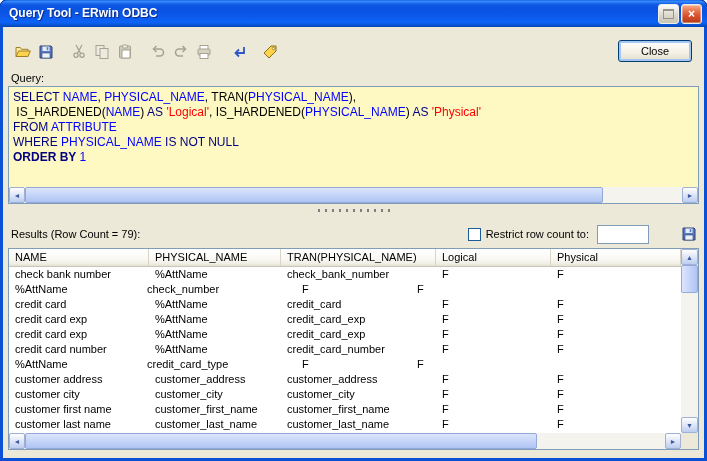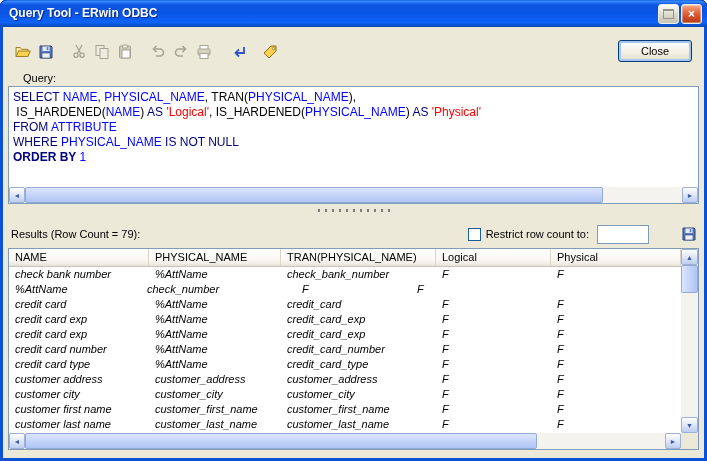--- a/index.html
+++ b/index.html
@@ -34,23 +34,23 @@
     justify-content:center; }
   .tool-btn svg { width:16px; height:16px; }
   .btn-close-main { position:absolute; top:13px; right:12px; width:74px; height:22px;
     font-size:11px; color:#000; text-align:center; line-height:20px;
     background:linear-gradient(to bottom,#FFFFFF,#F4F1E6 55%,#E3DFCE);
     border:1px solid #003C74; border-radius:3px;
     box-shadow:inset 0 0 0 2px #A5C6F3; }
 
   
   .query-label, .results-label-row { font-size:11px; color:#000; }
-  .query-label { position:absolute; left:20px; top:45px; }
+  .query-label { position:absolute; left:8px; top:45px; }
   .query-box { position:absolute; left:5px; right:5px; top:59px; height:118px;
-    background:#ffffff; border:1px solid #7F9DB9; display:flex; flex-direction:column; }
+    background:#fef9c3; border:1px solid #7F9DB9; display:flex; flex-direction:column; }
   .sql { flex:1; overflow:hidden; padding:3px 4px; font-size:12px; line-height:15px; }
   .sql-line { white-space:pre; }
 
   
   .sb-btn { background:linear-gradient(to bottom,#FEFEFE,#D9E1F6 60%,#BCCDF0);
     border:1px solid #9EB0D4; border-radius:2px; color:#3D5A9C; font-size:7px;
     display:flex; align-items:center; justify-content:center; flex:none; }
   .sb-up::after{content:"▲";} .sb-down::after{content:"▼";}
   .sb-left::after{content:"◄";} .sb-right::after{content:"►";}
   .hscroll { height:16px; display:flex; background:#F4F3EE; flex:none; }
@@ -84,21 +84,21 @@
 
   
   .table { position:absolute; left:5px; right:5px; top:221px; bottom:8px;
     background:#fff; border:1px solid #7F9DB9;
     display:grid; grid-template-columns:1fr 17px; grid-template-rows:18px 1fr 16px; }
   .thead { grid-area:1/1/2/2; display:flex; overflow:hidden;
     background:linear-gradient(to bottom,#FFFFFF 0%,#F9F8F3 60%,#F0EEE5 85%,#E3E0D3 100%);
     border-bottom:1px solid #C9C6B8; }
   .th { font-size:11px; color:#000; line-height:17px; padding:0 6px;
     border-right:1px solid #D8D5C8; flex:none; overflow:hidden; white-space:nowrap; }
-  .tbody { grid-area:2/1/3/2; overflow:hidden;font-style:italic; }
+  .tbody { grid-area:2/1/3/2; overflow:hidden; }
   .tr { display:flex; height:15px; }
   .td { font-size:11px; color:#000; line-height:15px; padding:0 6px; flex:none;
     overflow:hidden; white-space:nowrap; }
   .col0{width:140px;} .col1{width:132px;} .col2{width:155px;} .col3{width:115px;}
   .col4{flex:1; width:auto;}
   .table .vscroll { grid-area:1/2/3/3; }
   .table .hscroll { grid-area:3/1/4/2; }
   .sb-corner { grid-area:3/2/4/3; background:#ECE9D8; }
 </style>
 </head>
@@ -264,21 +264,20 @@
             <div class="td col4">F</div>
           </div>
           <div class="tr">
             <div class="td col0">credit card number</div>
             <div class="td col1">%AttName</div>
             <div class="td col2">credit_card_number</div>
             <div class="td col3">F</div>
             <div class="td col4">F</div>
           </div>
           <div class="tr">
-            <div class="td col0">credit card type</div>
             <div class="td col1">%AttName</div>
             <div class="td col2">credit_card_type</div>
             <div class="td col3">F</div>
             <div class="td col4">F</div>
           </div>
           <div class="tr">
             <div class="td col0">customer address</div>
             <div class="td col1">customer_address</div>
             <div class="td col2">customer_address</div>
             <div class="td col3">F</div>

